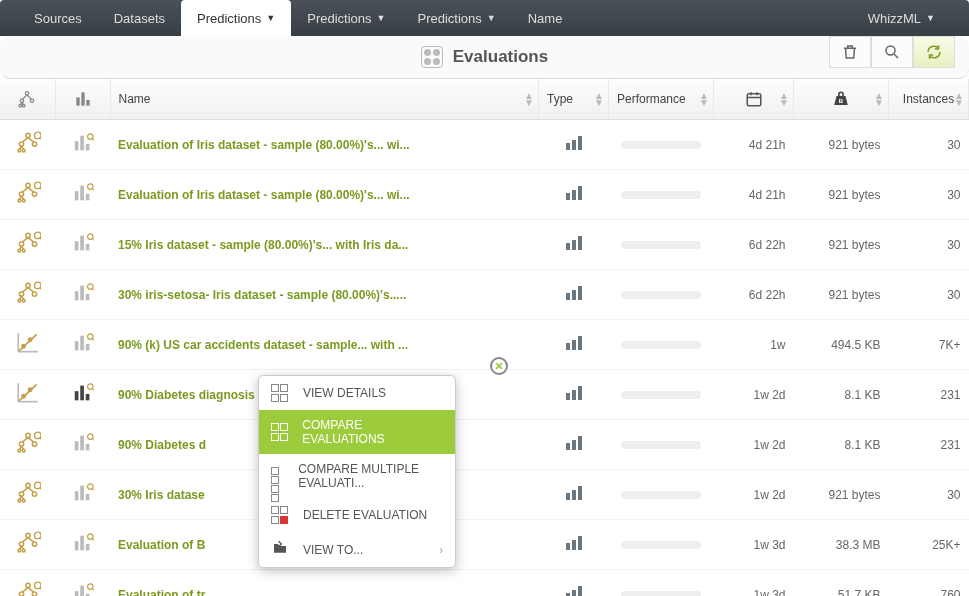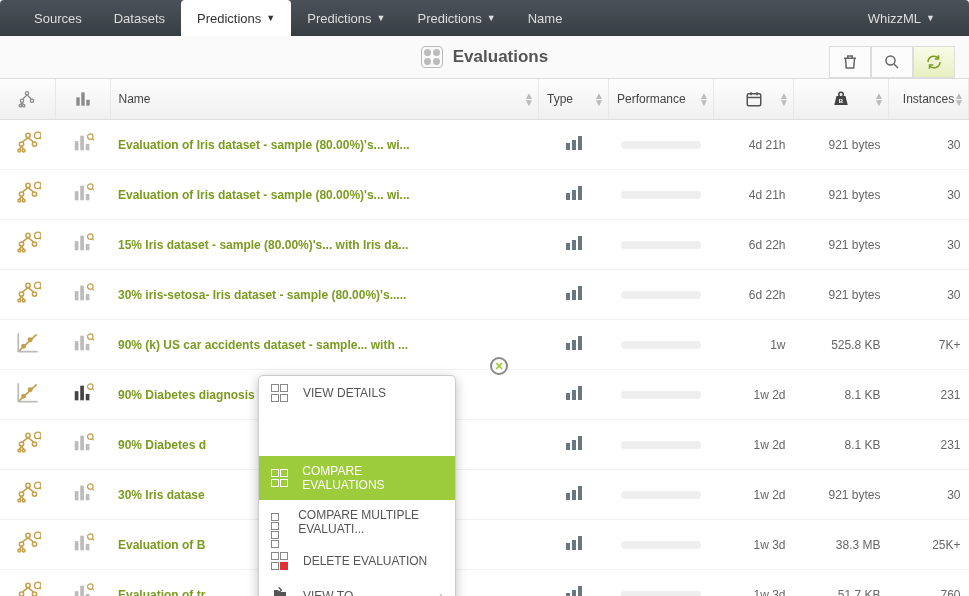--- a/index.html
+++ b/index.html
@@ -7,21 +7,21 @@
 .wrap { width:969px; margin:0 auto; }
 
 
 .navbar { background:linear-gradient(#4a5158,#383e44); height:36px; display:flex; align-items:center; padding:0 18px; border-radius:4px 4px 0 0; }
 .navbar .item { color:#ddd; padding:0 16px; cursor:pointer; font-size:13px; display:flex; align-items:center; height:36px; }
 .navbar .item.active { background:#fff; color:#333; border-radius:4px 4px 0 0; }
 .navbar .caret { margin-left:5px; font-size:9px; }
 .navbar .spacer { flex:1; }
 
 
-.titlebar { display:flex; align-items:flex-start; justify-content:center; padding:10px 14px; border-bottom:1px solid #ddd; position:relative; background:#fafafa; }
+.titlebar { display:flex; align-items:flex-end; justify-content:center; padding:10px 14px; border-bottom:1px solid #ddd; position:relative; background:#fafafa;border-radius:11px; }
 .titlebar .title { font-size:17px; font-weight:bold; color:#555; display:flex; align-items:center; gap:10px; }
 .titlebar .actions { position:absolute; right:14px; display:flex; gap:0; }
 .titlebar .actions .btn { width:42px; height:32px; display:flex; align-items:center; justify-content:center; border:1px solid #ddd; background:#fcfcfc; cursor:pointer; }
 .titlebar .actions .btn.last { background:linear-gradient(#f8fce8,#e8f0c0); }
 .eval-icon { width:22px; height:22px; border:1px solid #bbb; border-radius:4px; display:grid; grid-template-columns:1fr 1fr; grid-template-rows:1fr 1fr; gap:2px; padding:2px; }
 .eval-icon span { background:#bbb; border-radius:50%; }
 
 
 table { width:100%; border-collapse:collapse; }
 thead th { background:linear-gradient(#fdfdfd,#f0f0f0); border-bottom:1px solid #ddd; padding:10px 8px; text-align:left; font-weight:normal; color:#444; font-size:12px; position:relative; border-right:1px solid #e8e8e8; }
@@ -36,21 +36,21 @@
 .type-icon span { width:4px; background:#6a7680; }
 .type-icon span:nth-child(1){height:7px;} .type-icon span:nth-child(2){height:10px;} .type-icon span:nth-child(3){height:14px;}
 
 
 .perf { width:80px; height:8px; background:#eee; border-radius:4px; display:inline-block; position:relative; overflow:hidden; }
 .perf .fill { height:100%; background:#9ccc3c; border-radius:4px; }
 
 
 .ctx-menu { position:absolute; left:258px; top:375px; width:198px; background:#fff; border:1px solid #ccc; border-radius:5px; box-shadow:0 3px 12px rgba(0,0,0,0.25); z-index:10; overflow:hidden; }
 .ctx-menu .mi { display:flex; align-items:center; padding:8px 12px; gap:12px; font-size:12px; color:#555; cursor:pointer; }
-.ctx-menu .mi.active { background:#9ccc3c; color:#fff;margin-top:46px; }
+.ctx-menu .mi.active { background:#9ccc3c; color:#fff; }
 .ctx-menu .mi .arrow { margin-left:auto; color:#aaa; }
 .ctx-icon { width:20px; height:18px; display:flex; flex-wrap:wrap; gap:1px; }
 .ctx-icon span { width:8px; height:8px; border:1px solid #888; }
 .close-badge { position:absolute; left:490px; top:357px; width:18px; height:18px; border:2px solid #888; border-radius:50%; display:flex; align-items:center; justify-content:center; color:#9ccc3c; font-size:11px; font-weight:bold; background:#fff; cursor:pointer; z-index:11; }
 
 .th-icon-wrap { display:flex; justify-content:center; }
 </style>
 </head>
 <body>
 <div class="wrap" style="position:relative;">
@@ -298,21 +298,21 @@
               <path d="M22 7l2 2" stroke="#c5a04a" stroke-width="1.3"></path>
             </svg></td>
           <td class="name">90% (k) US car accidents dataset - sample... with ...</td>
           <td class="center"><span class="type-icon">
               <span></span>
               <span></span>
               <span></span>
             </span></td>
           <td class="center"><span class="perf"><span class="fill" style="width:55%"></span></span></td>
           <td class="right">1w</td>
-          <td class="right">525.8 KB</td>
+          <td class="right">494.5 KB</td>
           <td class="right">7K+</td>
         </tr>
         <tr>
           <td class="center"><svg viewBox="0 0 24 24" width="26" height="26" fill="none" stroke="#c5a04a" stroke-width="1.6">
               <path d="M3 20L20 4"></path>
               <path d="M3 20h18" stroke="#bbb"></path>
               <path d="M3 20V3" stroke="#bbb"></path>
               <circle cx="8" cy="15" r="1.5" fill="#c5a04a"></circle>
               <circle cx="14" cy="9" r="1.5" fill="#c5a04a"></circle>
             </svg></td>

